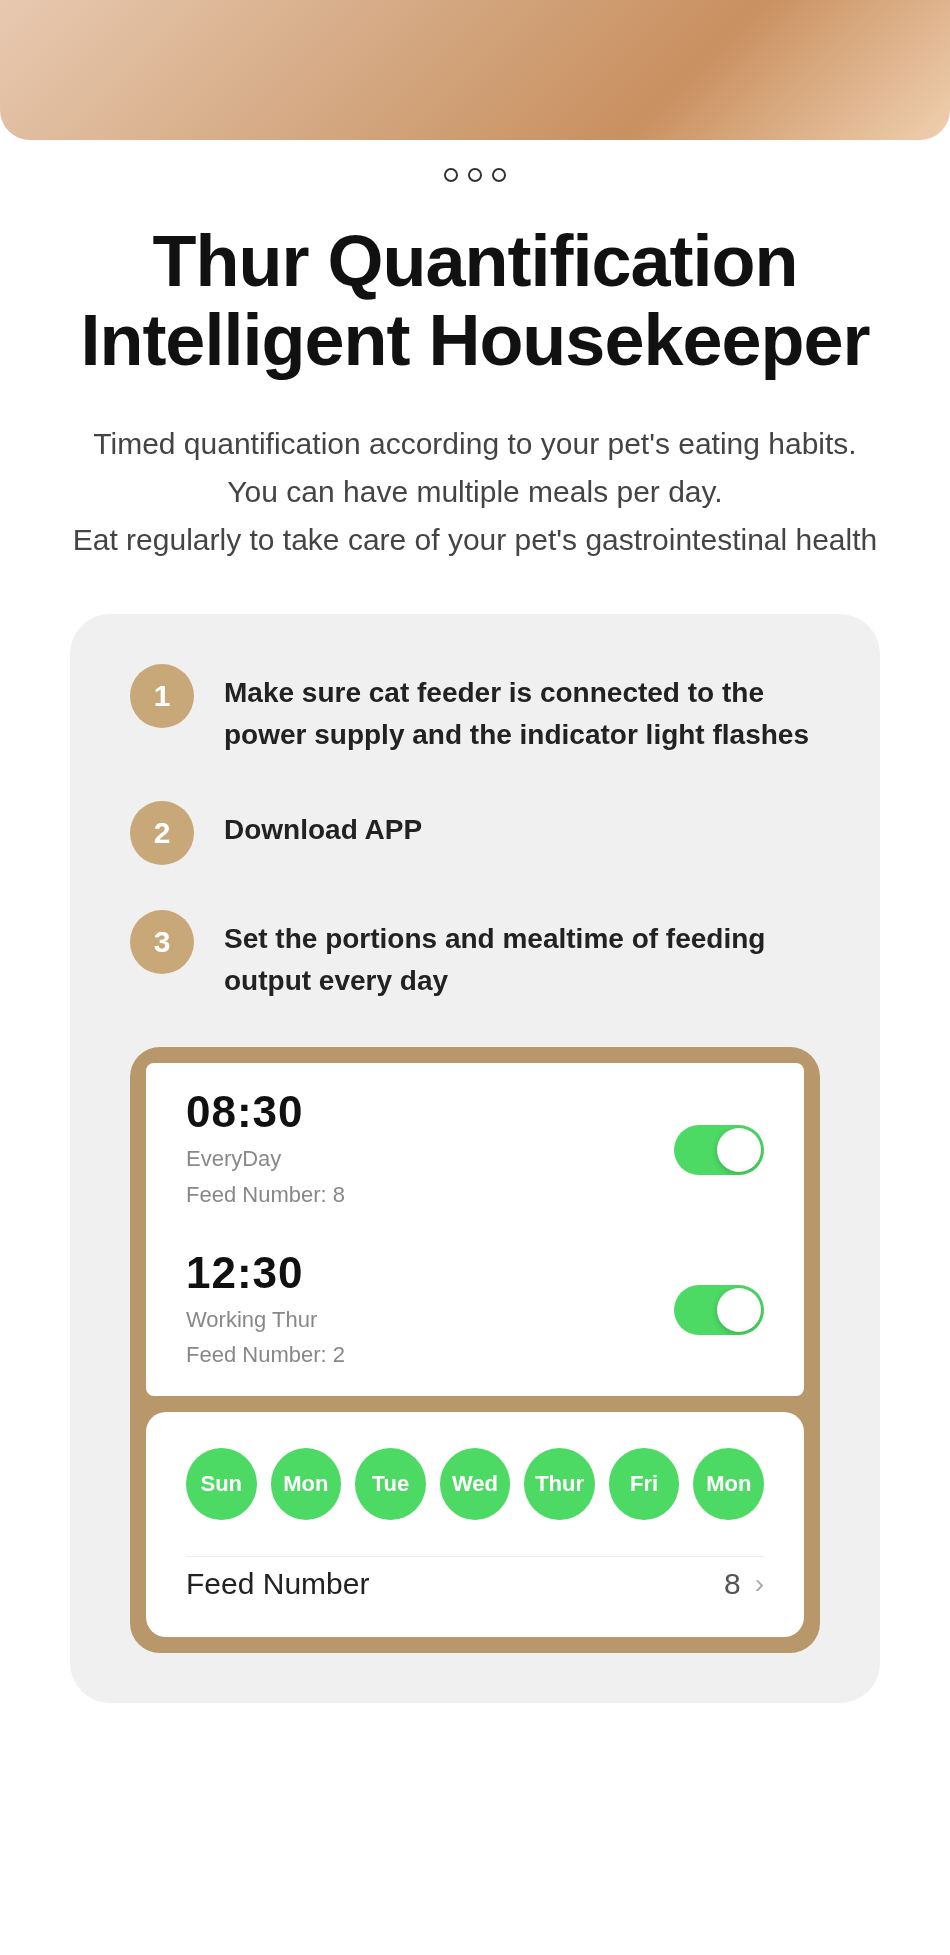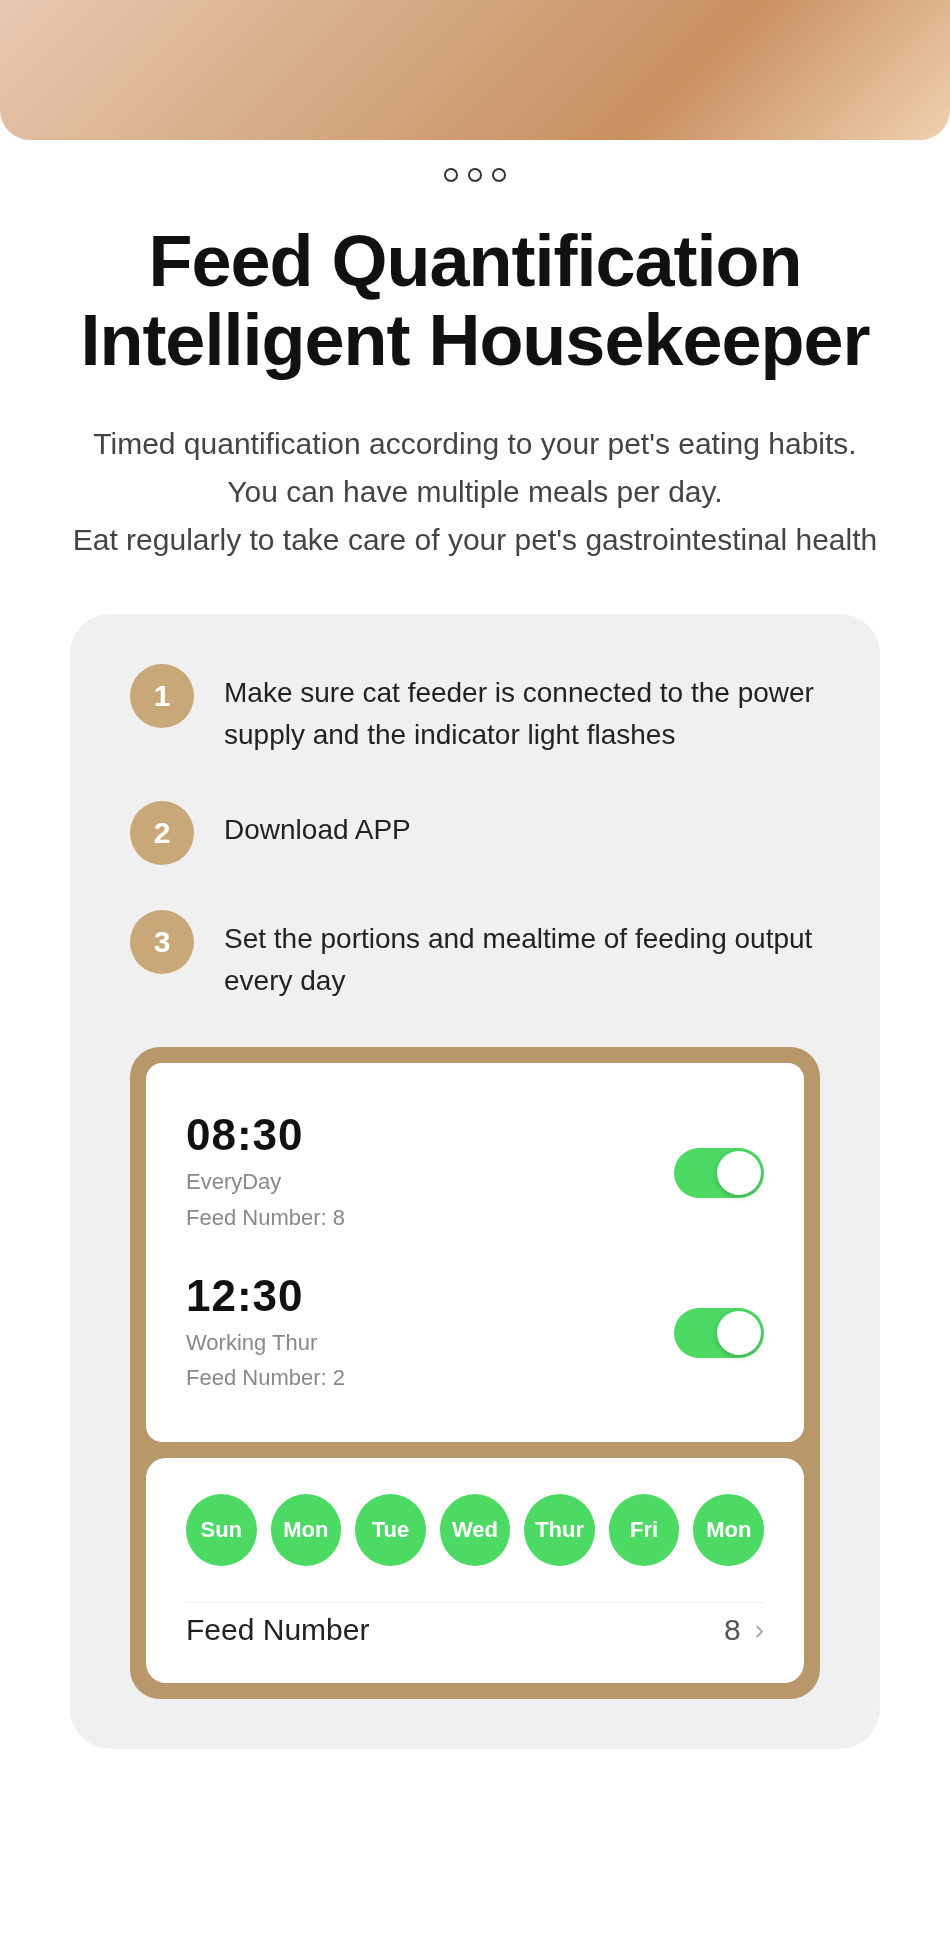--- a/index.html
+++ b/index.html
@@ -94,35 +94,35 @@
       align-items: center;
       justify-content: center;
       flex-shrink: 0;
     }
 
     .step-text {
       font-size: 28px;
       color: #222;
       line-height: 1.5;
       padding-top: 8px;
-      font-weight: 400;
+      font-weight: 700;
     }
 
     
     .schedule-outer {
       background: #b8976a;
       border-radius: 30px;
       padding: 16px;
       margin-top: 20px;
     }
 
     .schedule-card {
       background: #fff;
-      border-radius: 16px;
-      padding: 47px 40px;
+      border-radius: 8px;
+      padding: 24px 40px;
       margin-bottom: 16px;
     }
 
     .meal-item {
       margin-bottom: 36px;
       position: relative;
     }
 
     .meal-item:last-child {
       margin-bottom: 0;
@@ -236,21 +236,21 @@
 <div class="top-image-area"></div>
 
 <div class="dots-container">
   <div class="dot"></div>
   <div class="dot"></div>
   <div class="dot"></div>
 </div>
 
 <div class="title-section">
   <h1 class="main-title">
-    <span>Feed Quantification</span><br>
+    <span>Thur Quantification</span><br>
     <span>Intelligent Housekeeper</span>
   </h1>
 </div>
 
 <div class="subtitle-section">
   <p class="subtitle-text">
     <span>Timed quantification according to your pet's eating habits.</span><br>
     <span>You can have multiple meals per day.</span><br>
     <span>Eat regularly to take care of your pet's gastrointestinal health</span>
   </p>

